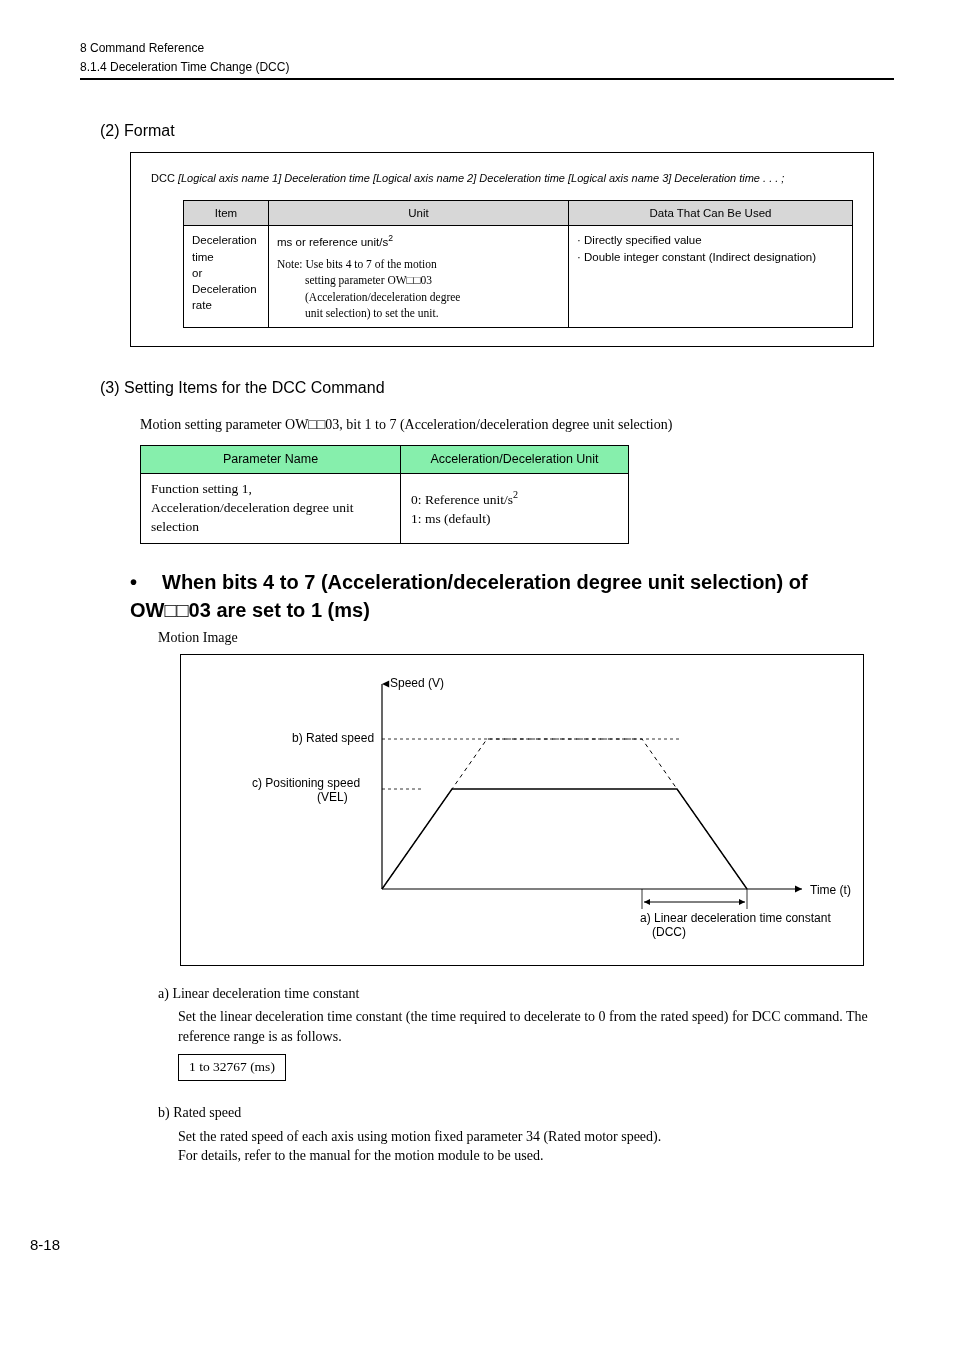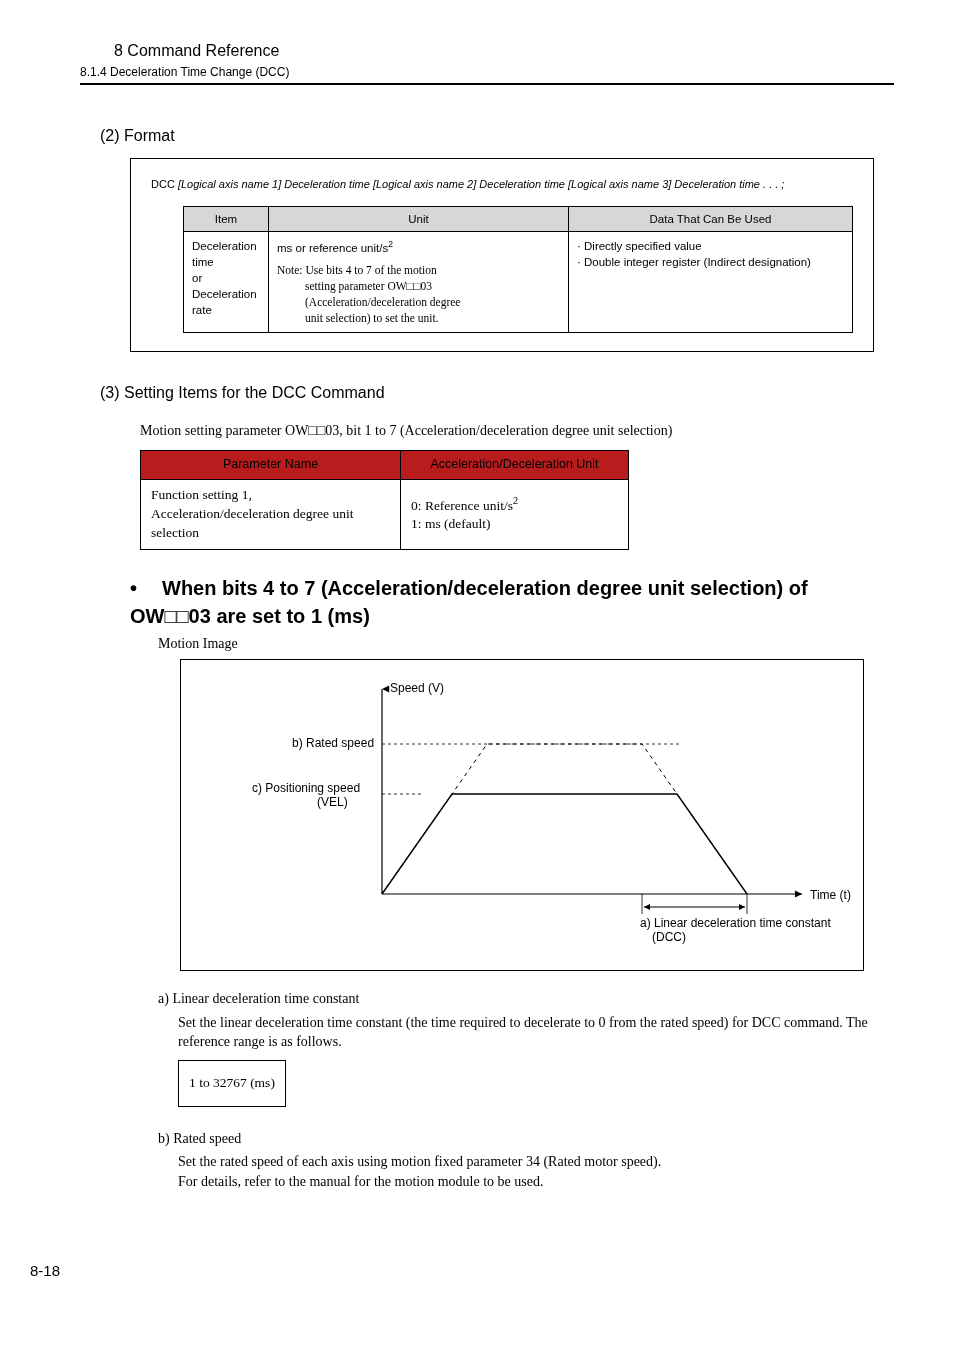--- a/index.html
+++ b/index.html
@@ -6,21 +6,21 @@
   body {
     font-family: Arial, Helvetica, sans-serif;
     background: #fff;
     color: #000;
     width: 954px;
     margin: 0 auto;
     padding: 40px 60px 40px 80px;
     font-size: 13px;
     line-height: 1.4;
   }
-  .header-chapter { font-size: 16px; margin-bottom: 2px; margin-left: 34px; }
+  .header-chapter { font-size: 12px; margin-bottom: 2px; }
   .header-section { font-size: 12px; padding-bottom: 2px; }
   .header-rule { border-bottom: 2px solid #000; margin-bottom: 40px; }
   .section-title { font-size: 16px; margin: 18px 0 10px 20px; }
   .section-title-3 { margin-top: 30px; }
   .format-box {
     border: 1px solid #000;
     margin-left: 50px;
     margin-right: 20px;
     padding: 18px 20px 18px 20px;
   }
@@ -46,21 +46,21 @@
   .indent { padding-left: 28px; display: block; }
   .body-text { margin-left: 60px; margin-right: 20px; font-family: 'Times New Roman', serif; font-size: 14px; }
   .body-text p { margin-bottom: 10px; }
   table.param-tbl {
     border-collapse: collapse;
     margin-left: 60px;
     margin-top: 6px;
     font-size: 12.5px;
   }
   table.param-tbl th {
-    background: #b91c1c;
+    background: #86efac;
     border: 1px solid #000;
     padding: 5px 14px;
     font-weight: normal;
     text-align: center;
     font-family: Arial, sans-serif;
   }
   table.param-tbl td {
     border: 1px solid #000;
     padding: 6px 10px;
     vertical-align: middle;
@@ -83,21 +83,21 @@
     margin-right: 30px;
     padding: 14px 10px 16px 10px;
   }
   .chart-wrap svg { display: block; }
   .sub-item { font-family: 'Times New Roman', serif; font-size: 14px; margin-left: 78px; margin-right: 20px; }
   .sub-item .label { margin-top: 18px; margin-bottom: 4px; }
   .sub-item .desc { margin-left: 20px; margin-bottom: 8px; }
   .range-box {
     border: 1px solid #000;
     display: inline-block;
-    padding: 13px 10px;
+    padding: 3px 10px;
     margin-left: 20px;
     font-family: 'Times New Roman', serif;
     font-size: 13.5px;
   }
   .page-num {
     position: absolute;
     left: 30px;
     font-size: 15px;
     margin-top: 60px;
   }
@@ -132,21 +132,21 @@
         <span>ms or reference unit/s</span><sup>2</sup><br>
         <div style="margin-top:6px;font-family:Liberation Serif, serif;">
           <span>Note: Use bits 4 to 7 of the motion</span>
           <span class="indent">setting parameter OW□□03</span>
           <span class="indent">(Acceleration/deceleration degree</span>
           <span class="indent">unit selection) to set the unit.</span>
         </div>
       </td>
       <td>
         <div>· Directly specified value</div>
-        <div>· Double integer register (Indirect designation)</div>
+        <div>· Double integer constant (Indirect designation)</div>
       </td>
     </tr>
   </tbody>
     </table>
 </div>
 
 <div class="section-title section-title-3">(3) Setting Items for the DCC Command</div>
 
 <div class="body-text">
   <p style="margin-top:16px">Motion setting parameter OW□□03, bit 1 to 7 (Acceleration/deceleration degree unit selection)</p>

